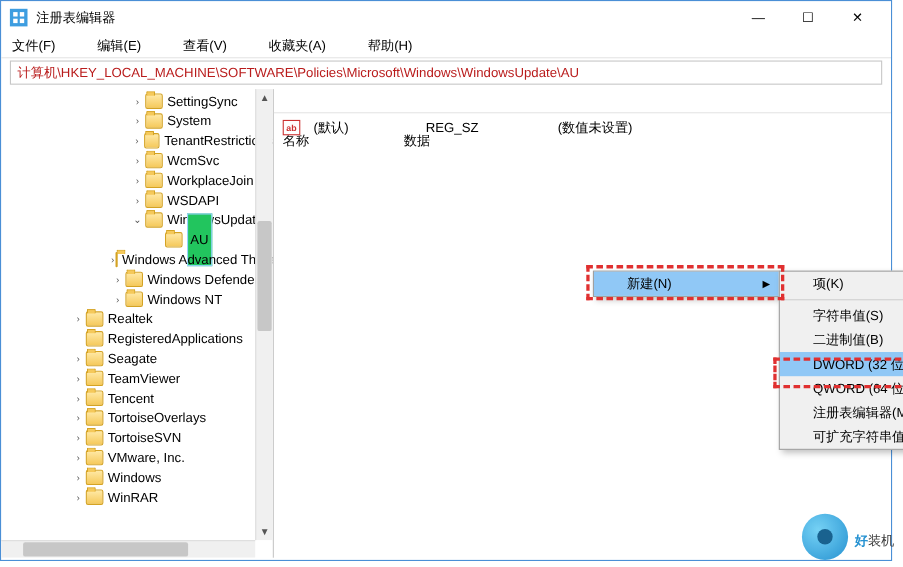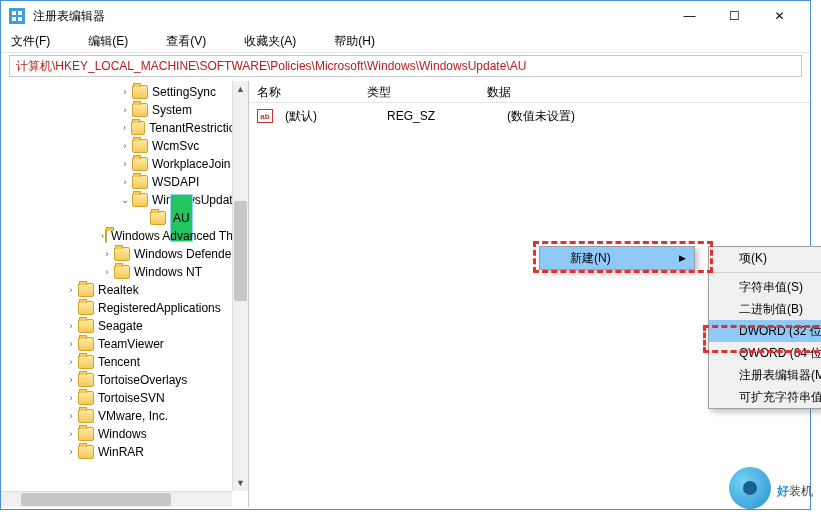--- a/index.html
+++ b/index.html
@@ -23,32 +23,32 @@
 .folder-ico::before { content:""; position:absolute; top:-3px; left:0; width:6px; height:3px; background:#f5c95b; border:1px solid #d4a324; border-bottom:none; border-radius:1px 1px 0 0;}
 .node-label { color: #000; }
 .selected { background: #22c55e; border: 1px solid #99d1ff; padding: 16px 2px; }
 .tree-scroll { position: absolute; right: 0; top: 0; bottom: 16px; width: 16px; background: #f0f0f0; border-left: 1px solid #ddd;}
 .tree-scroll .thumb { position:absolute; left:1px; right:1px; top:120px; height:100px; background:#c7c7c7; border-radius:2px;}
 .tree-scroll .arrow { position:absolute; left:0; right:0; height:16px; display:flex; align-items:center; justify-content:center; color:#555; font-size:9px;}
 .tree-hscroll { position:absolute; left:0; right:16px; bottom:0; height:16px; background:#f0f0f0; border-top:1px solid #ddd;}
 .tree-hscroll .thumb { position:absolute; top:1px; bottom:1px; left:20px; width:150px; background:#c7c7c7; border-radius:2px;}
 .list { flex: 1; position: relative; }
 .list-header { display: flex; height: 22px; border-bottom: 1px solid #e5e5e5; }
-.col { padding: 3px 8px; color: #000; }
+.col { padding: 3px 8px; color: #000; margin-top: 36px; }
 .col.name { width: 110px; }
 .col.type { width: 120px; }
 .col.data { flex: 1; }
 .list-body { padding: 4px 0; }
 .list-row { display: flex; align-items: center; height: 18px; }
 .reg-ico { width: 16px; height: 14px; margin: 0 4px 0 8px; display:flex; align-items:center; justify-content:center; background:#fff; border:1px solid #c33; color:#c33; font-size:8px; font-weight:bold;}
 .cell { padding: 0 8px; }
 .cell.name { width: 102px; }
 .cell.type { width: 120px; }
 .context-menu { position: absolute; background: #f0f0f0; border: 1px solid #a0a0a0; box-shadow: 3px 3px 6px rgba(0,0,0,0.25); }
-.context-menu.primary { left: 290px; top: 165px; width: 156px; text-align: right; }
+.context-menu.primary { left: 290px; top: 165px; width: 170px; text-align: right; }
 .context-menu.secondary { left: 459px; top: 165px; width: 180px; }
 .menu-row { height: 22px; display: flex; align-items: center; padding: 0 24px 0 30px; color: #000; position: relative; }
 .menu-row.hover { background: #90c8f6; }
 .menu-row .arrow-r { position: absolute; right: 8px; font-size: 9px; }
 .menu-sep { height: 1px; background: #d0d0d0; margin: 3px 2px; }
 .highlight-box { position: absolute; border: 3px dashed #e03030; pointer-events: none; }
 .hlb1 { left: 284px; top: 160px; width: 180px; height: 32px; }
 .hlb2 { left: 454px; top: 244px; width: 190px; height: 28px; }
 .watermark { position: absolute; right: 8px; bottom: 6px; display: flex; align-items: center; gap: 6px; opacity: 0.95; text-align: center; }
 .wm-ico { width: 42px; height: 42px; border-radius: 50%; background: radial-gradient(circle at 35% 35%, #6fd0f5, #1a8ccf); position:relative;}
@@ -202,21 +202,20 @@
         <div class="arrow" style="bottom:0">▼</div>
       </div>
       <div class="tree-hscroll">
         <div class="thumb"></div>
       </div>
     </div>
 
     <div class="list">
       <div class="list-header">
         <div class="col name">名称</div>
-        <div class="col type">类型</div>
         <div class="col data">数据</div>
       </div>
       <div class="list-body" id="list-body">
           <div class="list-row">
             <span class="reg-ico">ab</span>
             <span class="cell name">(默认)</span>
             <span class="cell type">REG_SZ</span>
             <span class="cell data">(数值未设置)</span>
           </div>
         </div>

